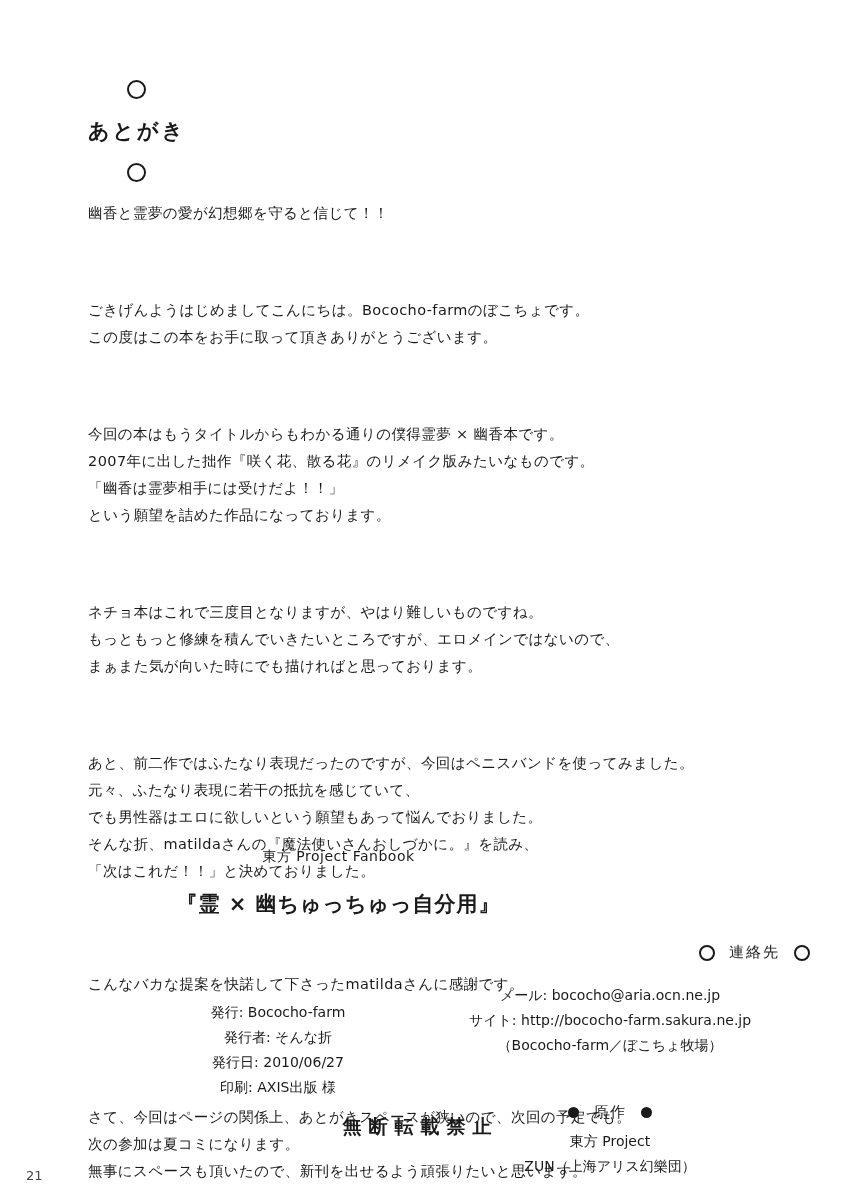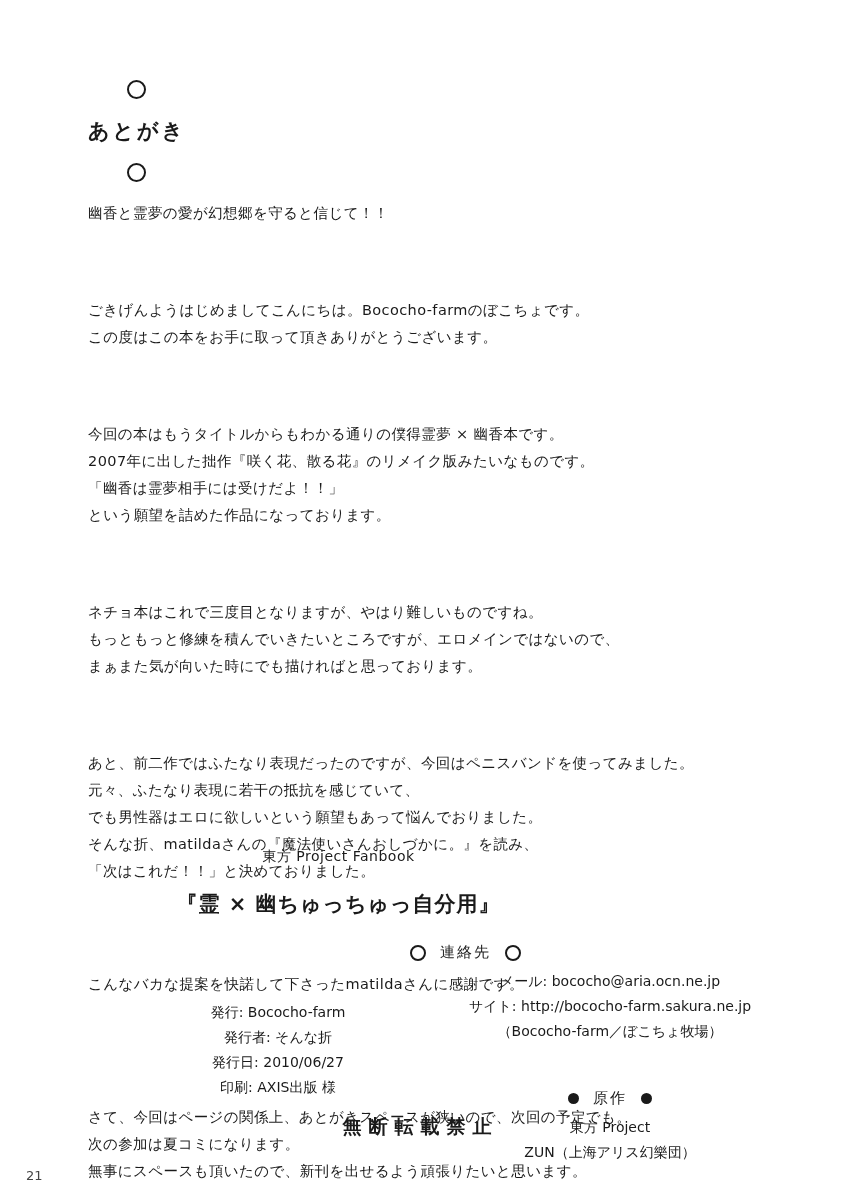--- a/index.html
+++ b/index.html
@@ -100,25 +100,25 @@
     left: 410px;
     top: 0px;
     width: 400px;
     text-align: center;
     font-size: 14px;
     line-height: 25px;
   }
   .contact-head {
     display: flex;
     align-items: center;
-    justify-content: flex-start;
+    justify-content: flex-end;
     gap: 14px;
     font-size: 15px;
     letter-spacing: 2px;
-    margin-bottom: 4px;
+    margin-bottom: 18px;
   }
   .ring-sm {
     display: inline-block;
     width: 12px;
     height: 12px;
     border: 2px solid #1a1a1a;
     border-radius: 50%;
   }
   .dot-sm {
     display: inline-block;

